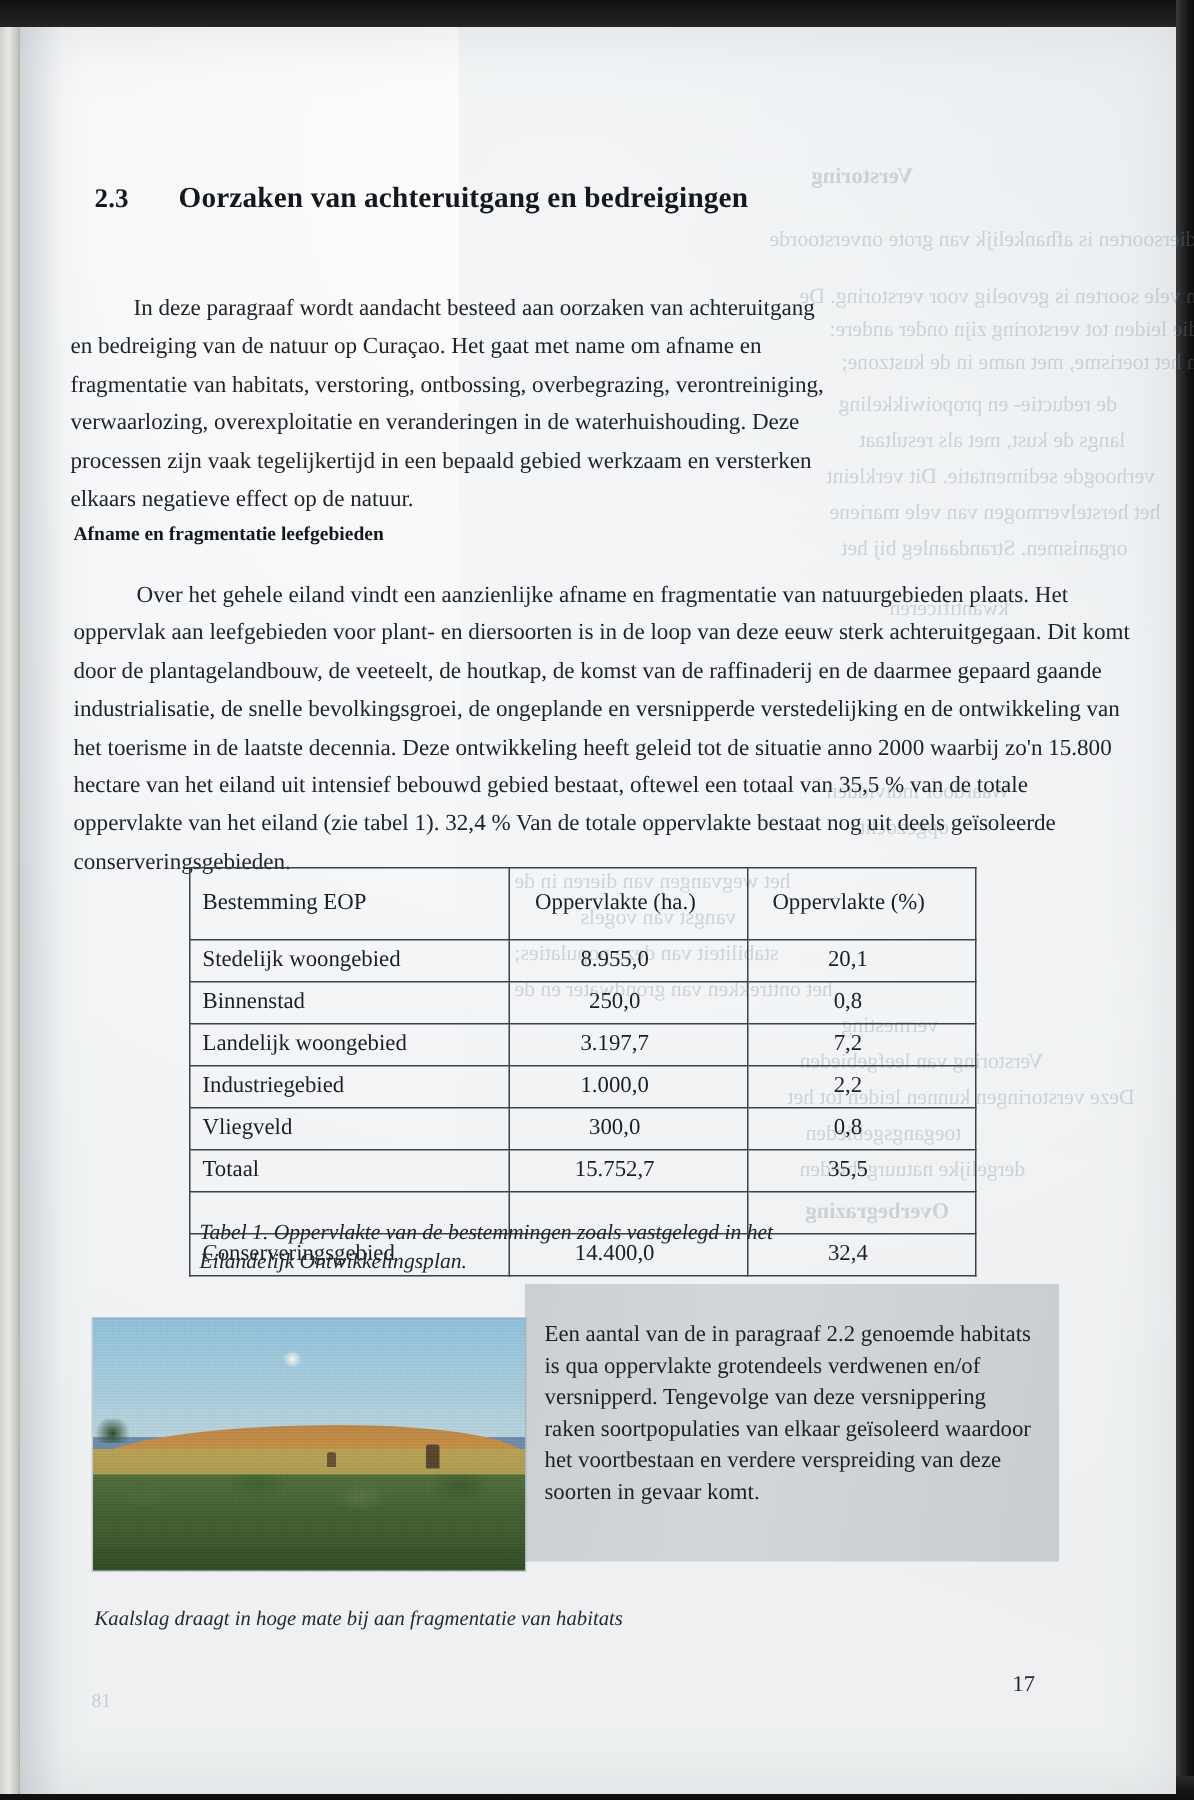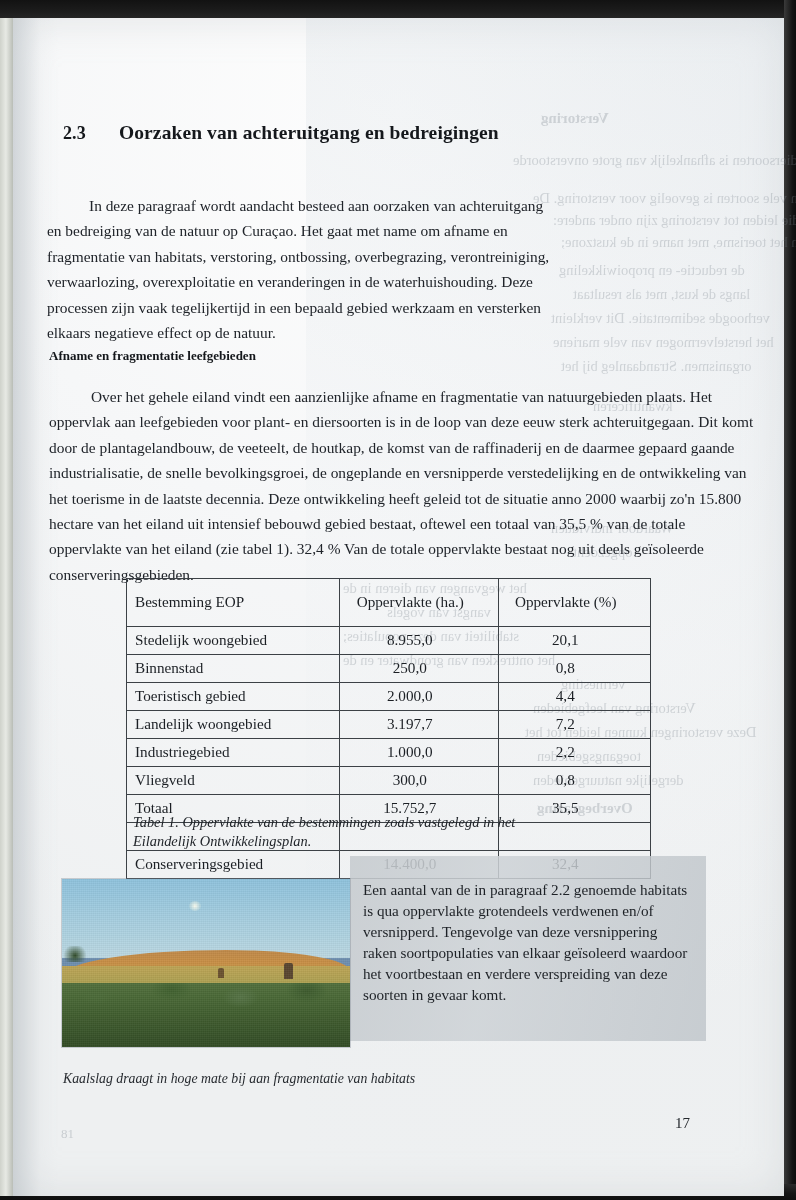--- a/index.html
+++ b/index.html
@@ -273,25 +273,20 @@
             <td class="c-name">Stedelijk woongebied</td>
             <td class="c-ha">8.955,0</td>
             <td class="c-pc">20,1</td>
           </tr>
           <tr>
             <td class="c-name">Binnenstad</td>
             <td class="c-ha">250,0</td>
             <td class="c-pc">0,8</td>
           </tr>
           <tr>
-            <td class="c-name">Toeristisch gebied</td>
-            <td class="c-ha">2.000,0</td>
-            <td class="c-pc">4,4</td>
-          </tr>
-          <tr>
             <td class="c-name">Landelijk woongebied</td>
             <td class="c-ha">3.197,7</td>
             <td class="c-pc">7,2</td>
           </tr>
           <tr>
             <td class="c-name">Industriegebied</td>
             <td class="c-ha">1.000,0</td>
             <td class="c-pc">2,2</td>
           </tr>
           <tr>

